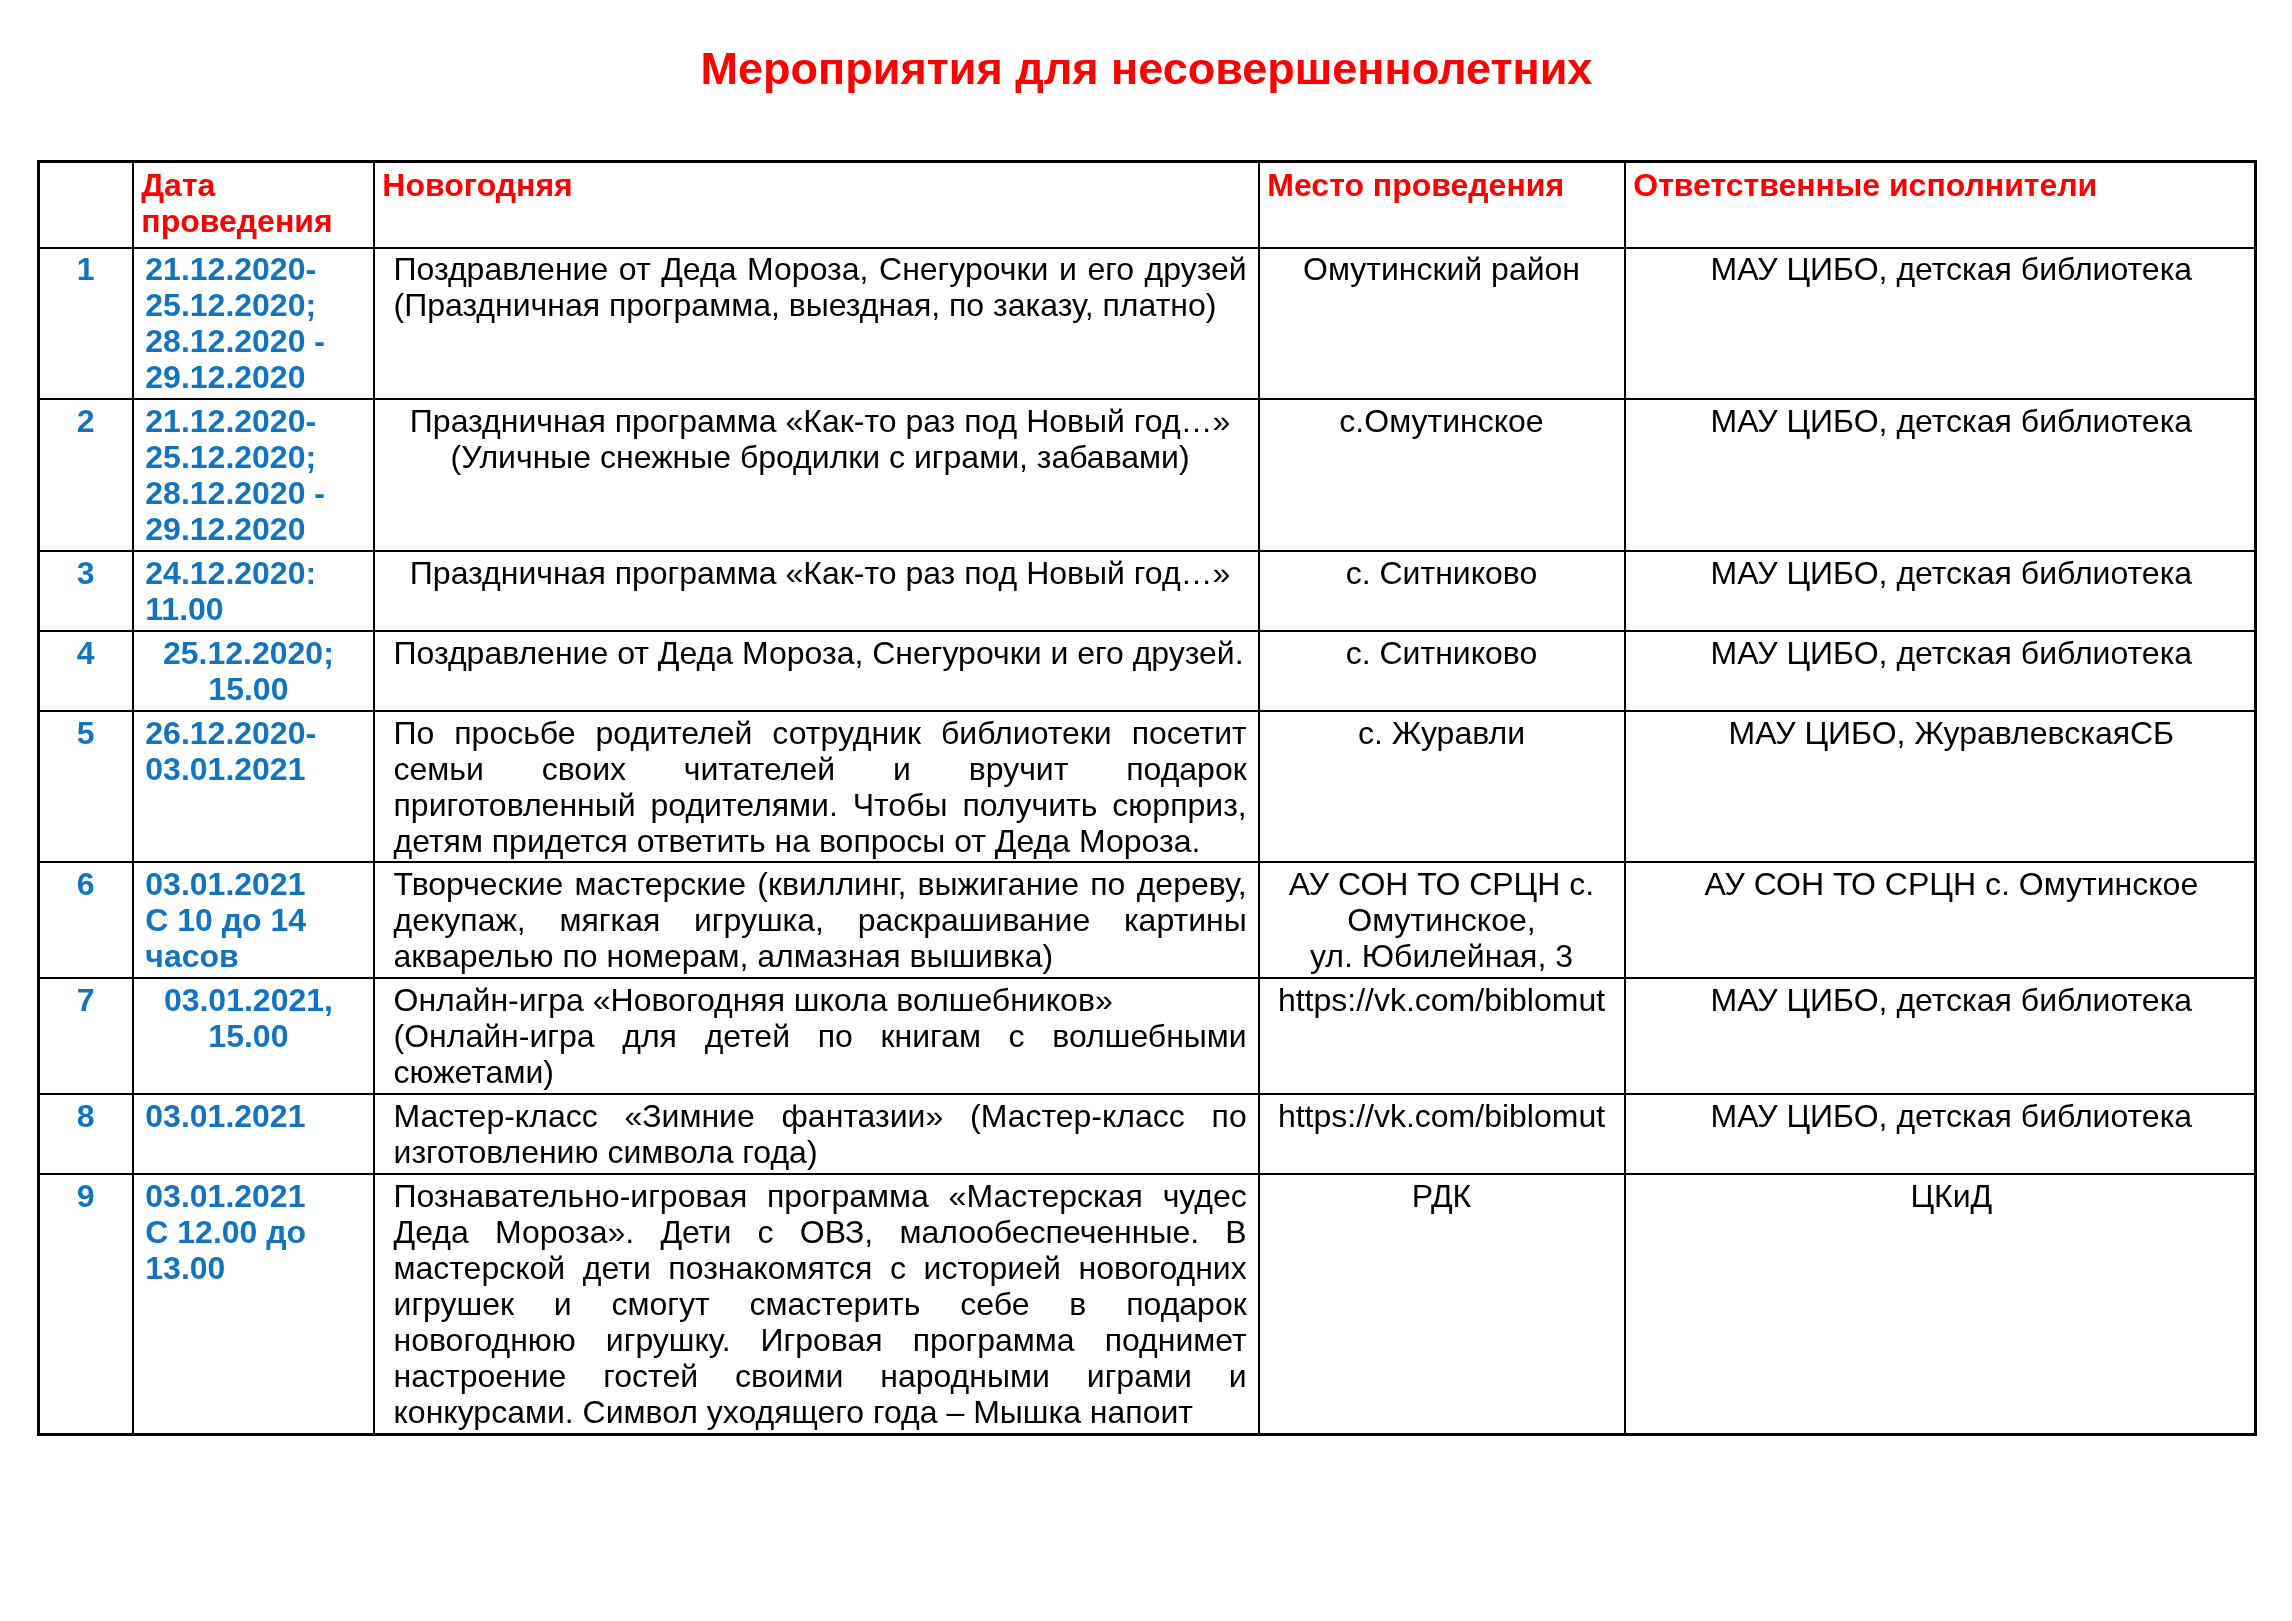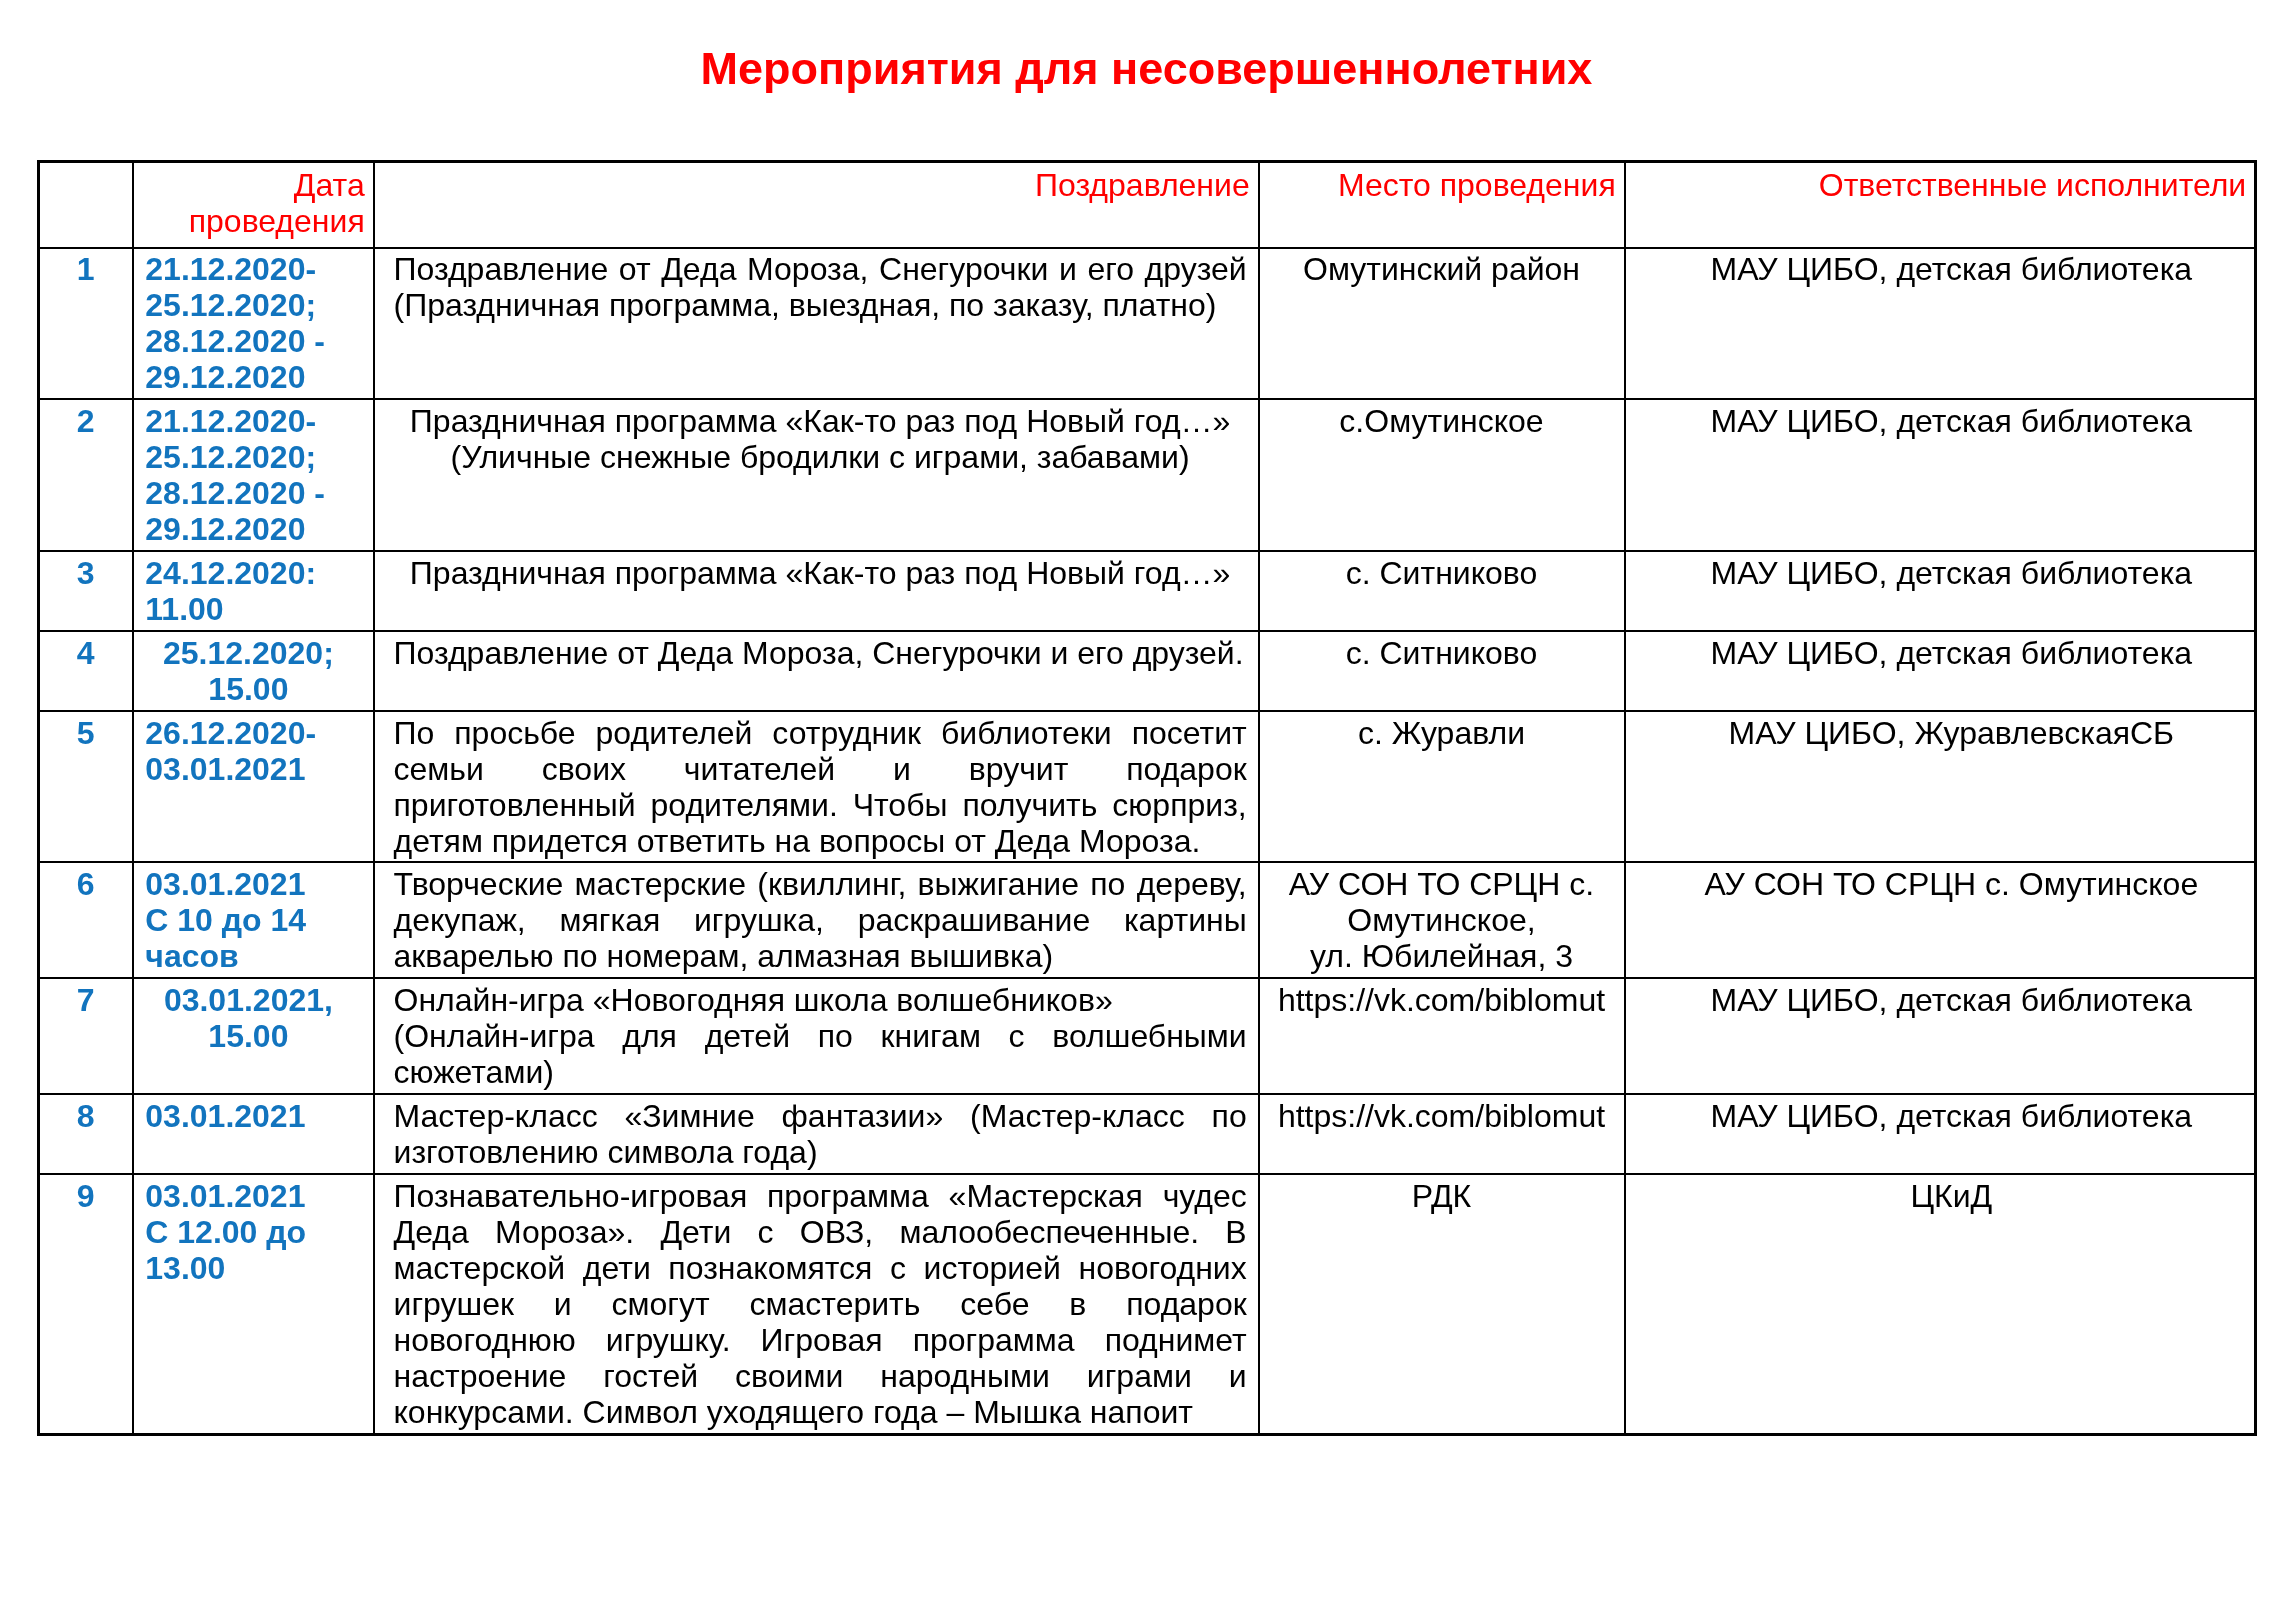--- a/index.html
+++ b/index.html
@@ -41,22 +41,22 @@
   table.events td{
     border:2px solid var(--line);
     vertical-align:top;
     font-size:32px;
     line-height:36px;
     overflow:hidden;
   }
   table.events th{
     height:86px;
     color:var(--red);
-    font-weight:normal;
-    text-align:right;
+    font-weight:bold;
+    text-align:left;
     padding:3.9px 7.8px 0 7.8px;
   }
   td.cell{padding:2.9px 7.8px 2.9px 7.8px;}
   td.num{
     color:var(--blue);
     font-weight:bold;
     text-align:center;
   }
   td.date{
     color:var(--blue);
@@ -97,21 +97,21 @@
       <col style="width:94px">
       <col style="width:241px">
       <col style="width:885px">
       <col style="width:366px">
       <col style="width:631px">
     </colgroup>
     <thead>
       <tr>
         <th></th>
         <th>Дата проведения</th>
-        <th>Поздравление</th>
+        <th>Новогодняя</th>
         <th>Место проведения</th>
         <th>Ответственные исполнители</th>
       </tr>
     </thead>
     <tbody>
         <tr>
     <td class="cell num">1</td>
     <td class="cell date align-left">21.12.2020-
 25.12.2020;
 28.12.2020 -

